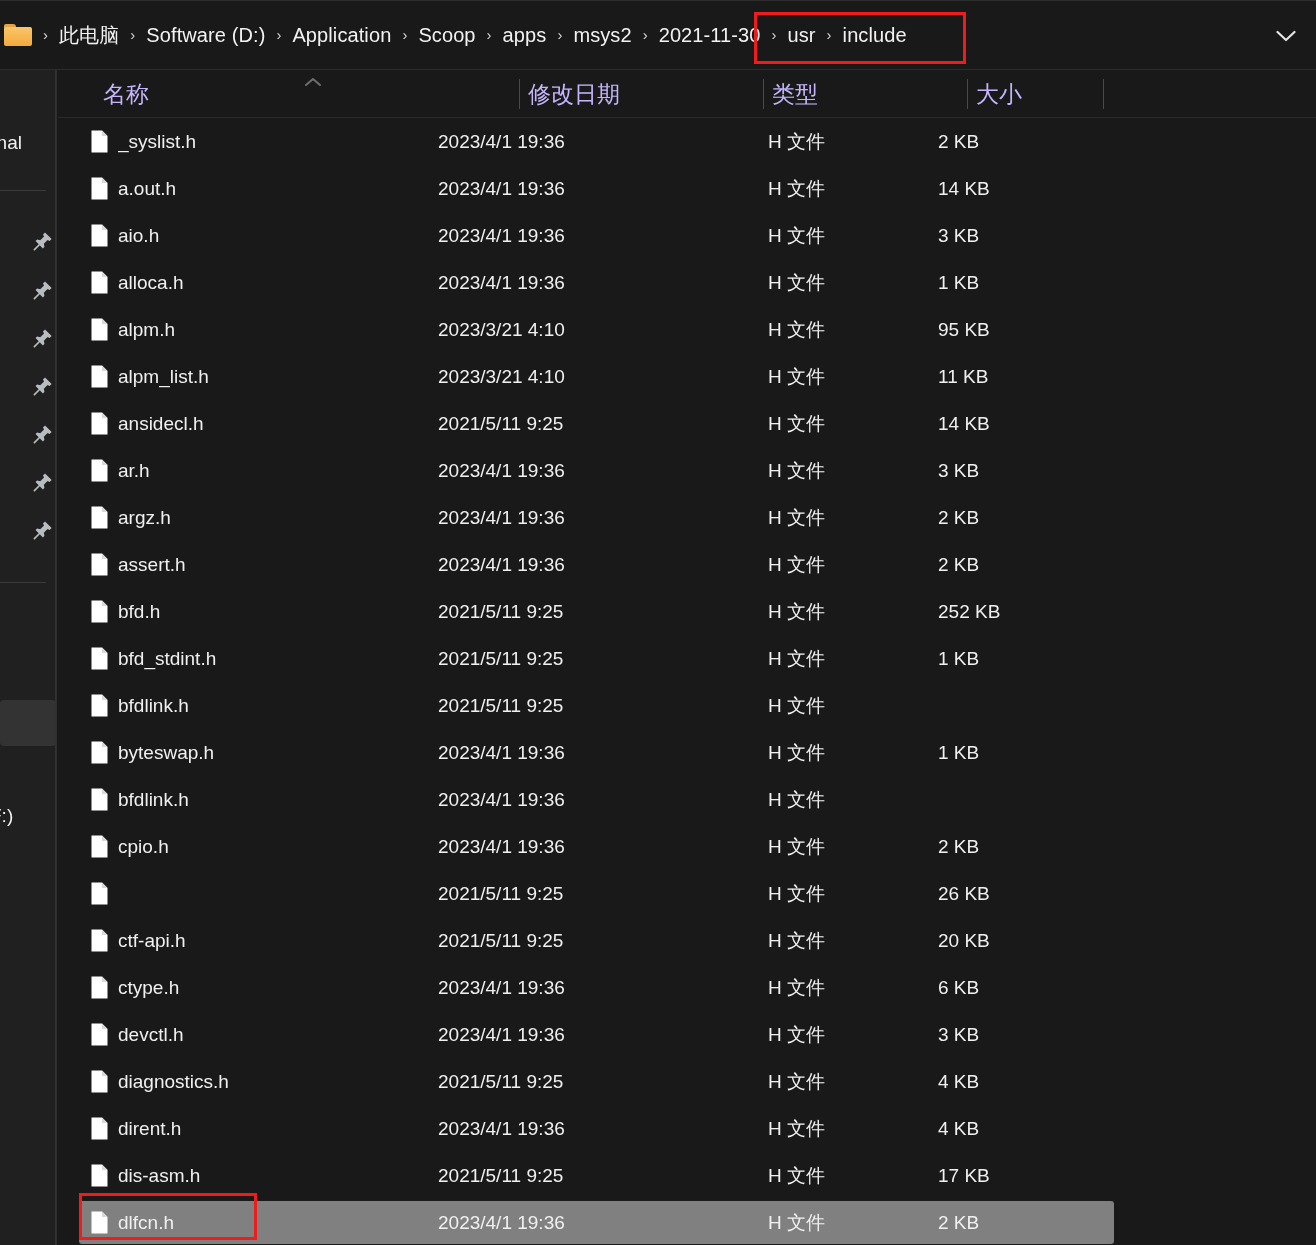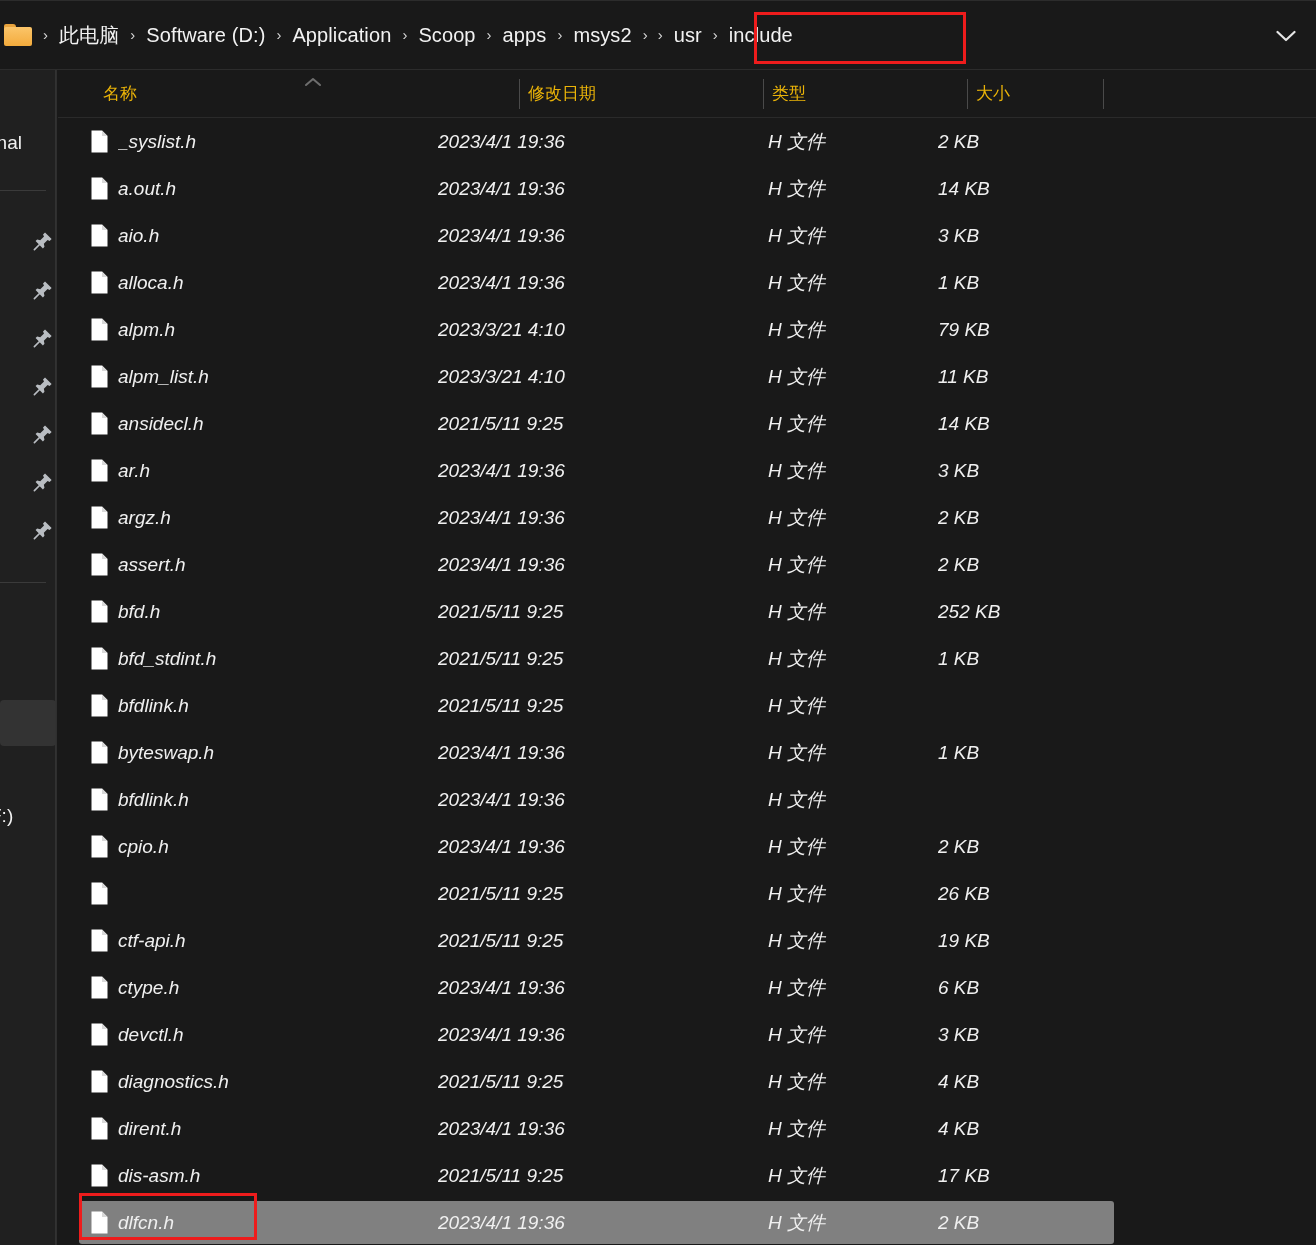--- a/index.html
+++ b/index.html
@@ -136,22 +136,22 @@
     position: absolute;
     left: 58px; top: 70px;
     width: 1258px; height: 48px;
     background: #191919;
     border-bottom: 1px solid #2a2a2a;
   }
   .col-label {
     position: absolute;
     top: 0; height: 48px;
     line-height: 48px;
-    color: #eab308;
-    font-size: 17px;
+    color: #c4b5fd;
+    font-size: 23px;
     white-space: nowrap;
   }
   .col-div {
     position: absolute;
     top: 9px;
     width: 1px; height: 30px;
     background: #4a4a4a;
   }
   #sort-caret {
     position: absolute;
@@ -165,21 +165,20 @@
   #filelist {
     position: absolute;
     left: 58px; top: 118px;
     width: 1258px; height: 1127px;
     overflow: hidden;
   }
   .row {
     position: relative;
     height: 47px;
     width: 1258px;
-    font-style: italic;
   }
   .row .rowbg {
     position: absolute;
     left: 21px; top: 2px;
     width: 1035px; height: 43px;
     border-radius: 3px;
   }
   .row.selected .rowbg { background: #808080; }
   .cell {
     position: absolute;
@@ -228,20 +227,21 @@
         <span class="crumb">Software (D:)</span>
         <span class="sep">›</span>
         <span class="crumb">Application</span>
         <span class="sep">›</span>
         <span class="crumb">Scoop</span>
         <span class="sep">›</span>
         <span class="crumb">apps</span>
         <span class="sep">›</span>
         <span class="crumb">msys2</span>
         <span class="sep">›</span>
+        <span class="crumb">2021-11-30</span>
         <span class="sep">›</span>
         <span class="crumb">usr</span>
         <span class="sep">›</span>
         <span class="crumb">include</span>
       </div>
     <div id="crumb-highlight"></div>
     <div id="addr-chevron">
       <svg width="20" height="12" viewBox="0 0 20 12">
         <path d="M1.5 2 L10 10 L18.5 2" fill="none" stroke="#e6e6e6" stroke-width="2.2" stroke-linecap="round" stroke-linejoin="round"></path>
       </svg>
@@ -377,21 +377,21 @@
         <div class="rowbg"></div>
         <div class="doc-icon">
           <svg width="17" height="23" viewBox="0 0 17 23">
             <path d="M0.5 0.5 H11 L16.5 6 V22.5 H0.5 Z" fill="#ffffff"></path>
             <path d="M11 0.5 V6 H16.5" fill="#d8d8d8"></path>
           </svg>
         </div>
         <div class="cell c-name">alpm.h</div>
         <div class="cell c-date">2023/3/21 4:10</div>
         <div class="cell c-type">H 文件</div>
-        <div class="cell c-size">79 KB</div>
+        <div class="cell c-size">95 KB</div>
       </div>
       <div class="row">
         <div class="rowbg"></div>
         <div class="doc-icon">
           <svg width="17" height="23" viewBox="0 0 17 23">
             <path d="M0.5 0.5 H11 L16.5 6 V22.5 H0.5 Z" fill="#ffffff"></path>
             <path d="M11 0.5 V6 H16.5" fill="#d8d8d8"></path>
           </svg>
         </div>
         <div class="cell c-name">alpm_list.h</div>
@@ -543,21 +543,21 @@
         <div class="rowbg"></div>
         <div class="doc-icon">
           <svg width="17" height="23" viewBox="0 0 17 23">
             <path d="M0.5 0.5 H11 L16.5 6 V22.5 H0.5 Z" fill="#ffffff"></path>
             <path d="M11 0.5 V6 H16.5" fill="#d8d8d8"></path>
           </svg>
         </div>
         <div class="cell c-name">ctf-api.h</div>
         <div class="cell c-date">2021/5/11 9:25</div>
         <div class="cell c-type">H 文件</div>
-        <div class="cell c-size">19 KB</div>
+        <div class="cell c-size">20 KB</div>
       </div>
       <div class="row">
         <div class="rowbg"></div>
         <div class="doc-icon">
           <svg width="17" height="23" viewBox="0 0 17 23">
             <path d="M0.5 0.5 H11 L16.5 6 V22.5 H0.5 Z" fill="#ffffff"></path>
             <path d="M11 0.5 V6 H16.5" fill="#d8d8d8"></path>
           </svg>
         </div>
         <div class="cell c-name">ctype.h</div>

